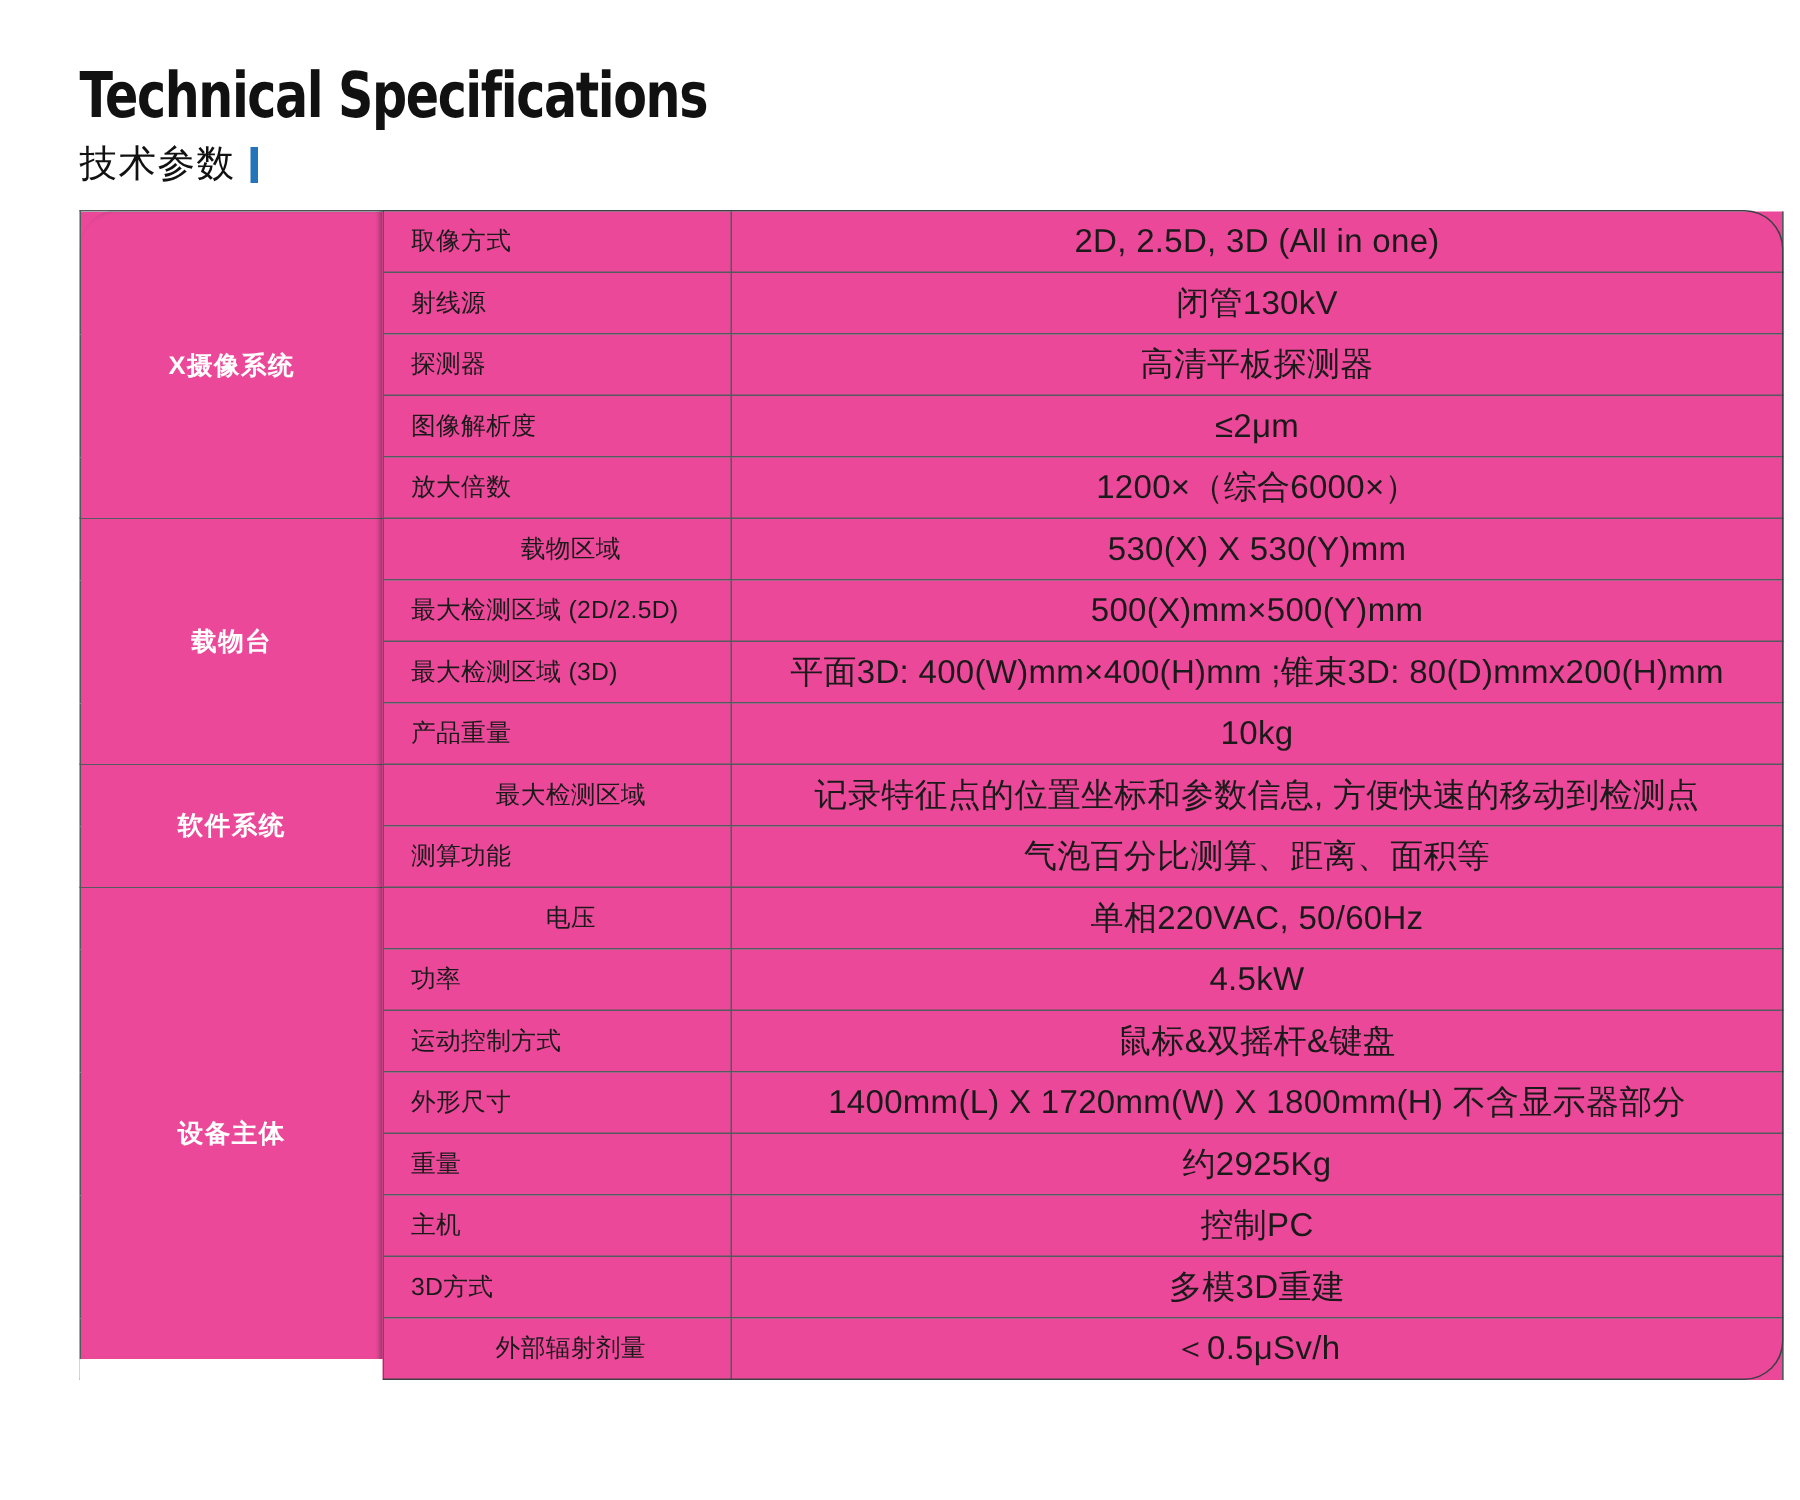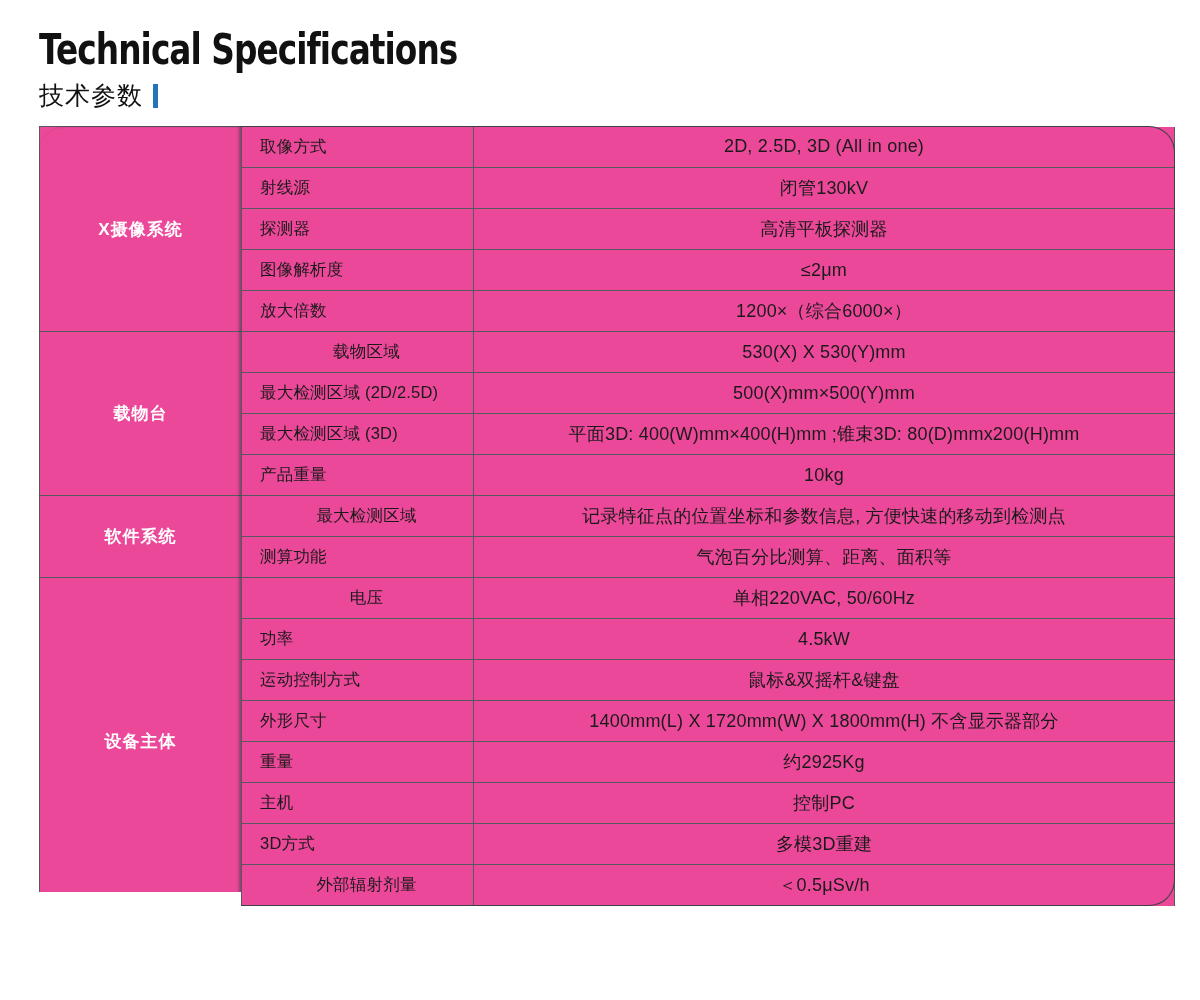--- a/index.html
+++ b/index.html
@@ -10,21 +10,21 @@
     background: #ffffff;
     font-family: "Liberation Sans", "DejaVu Sans", sans-serif;
     color: #1a1a1a;
     overflow: hidden;
   }
 
   .page {
     position: relative;
     width: 1200px;
     height: 1000px;
-    padding: 3px;
+    padding: 17px;
   }
 
   
   .header {
     padding: 26px 0 0 36px;
   }
 
   .title-en {
     font-family: "DejaVu Sans", sans-serif;
     font-size: 42px;
@@ -106,21 +106,21 @@
     border-right: 1px solid #555a5e;
     border-top: 1px solid #9a9ea1;
     border-bottom: none;
     letter-spacing: 0.2px;
   }
 
   
   td.value {
     padding: 0 14px;
     text-align: center;
-    font-size: 18px;
+    font-size: 22px;
     color: #1a1a1a;
     border-left: none;
     border-right: 1px solid #555a5e;
     border-top: 1px solid #9a9ea1;
     border-bottom: none;
     letter-spacing: 0.2px;
     white-space: nowrap;
   }
 
   tr.row { height: 41px; }

